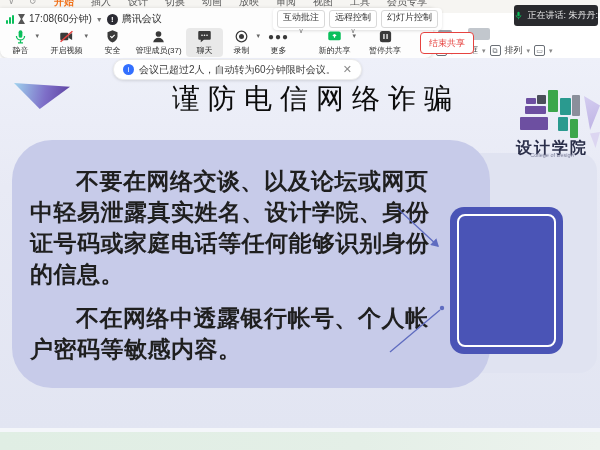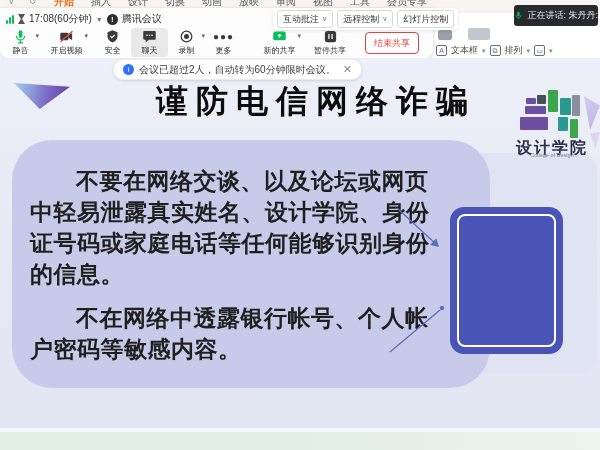--- a/index.html
+++ b/index.html
@@ -23,21 +23,21 @@
   
   .meet-panel{position:absolute;left:0;top:8px;width:433px;height:50px;background:#fdfdfd;
     border-radius:0 0 8px 8px;box-shadow:0 1px 4px rgba(0,0,0,.18);}
   .meet-info{position:absolute;left:6px;top:3px;height:16px;display:flex;align-items:center;gap:4px;font-size:10px;color:#333;}
   .sig{display:flex;align-items:flex-end;gap:1px;height:9px;}
   .sig i{display:block;width:2px;background:#0abf5b;border-radius:1px;}
   .hourglass{width:7px;height:10px;background:#555;clip-path:polygon(0 0,100% 0,58% 50%,100% 100%,0 100%,42% 50%);}
   .caret-sm{font-size:7px;color:#777;}
   .tm-logo{width:11px;height:11px;border-radius:50%;background:#2b2b33;color:#fff;font-size:8px;line-height:11px;text-align:center;font-weight:bold;}
   .meet-hdr-btns{position:absolute;left:273px;top:0px;height:22px;display:flex;gap:4px;align-items:center;background:#fff;border-radius:4px;padding:0 4px;box-shadow:0 1px 3px rgba(0,0,0,.12);}
-  .hdr-btn{display:flex;align-items:center;gap:3px;border:1px solid #d9d9d9;border-radius:3px;height:16px;padding:0 5px;font-size:9px;color:#333;background:#fff;white-space:nowrap;}
+  .hdr-btn{display:flex;align-items:center;gap:3px;border:1px solid #d9d9d9;border-radius:3px;height:16px;padding:0 5px;font-size:9px;color:#333;background:#fff;white-space:nowrap;flex-direction:column;}
   
   .meet-toolbar{position:absolute;left:2px;top:19px;height:31px;display:flex;align-items:center;}
   .tb{position:relative;width:37px;height:29px;display:flex;flex-direction:column;align-items:center;justify-content:center;gap:1px;}
   .tb.wide{width:55px;}
   .tb.mid{width:46px;}
   .tb.active-bg{background:#e9e9e9;border-radius:4px;align-items:center;}
   .tb-label{font-size:8px;color:#2d2d2d;white-space:nowrap;}
   .tb .caret{position:absolute;top:4px;right:0px;font-size:7px;color:#666;}
   .tb-end{margin-left:12px;height:20px;border:1px solid #e64340;color:#e64340;border-radius:4px;
     font-size:9px;line-height:20px;padding:0 8px;background:#fff;white-space:nowrap;}
@@ -50,21 +50,21 @@
     box-shadow:0 1px 3px rgba(0,0,0,.12);display:flex;align-items:center;gap:5px;padding:0 9px;font-size:10px;color:#3c3c3c;white-space:nowrap;}
   .info-ic{width:11px;height:11px;border-radius:50%;background:#3370ff;color:#fff;font-size:8px;line-height:11px;text-align:center;font-style:normal;}
   .notice .close{color:#8a8a8a;font-size:11px;margin-left:2px;}
   
   .slide{position:absolute;left:0;top:58px;width:600px;height:371px;
     background:linear-gradient(180deg,#eef0f9 0%,#e8eaf5 35%,#e2e5f2 100%);}
   .tri-tl{position:absolute;left:14px;top:24px;width:56px;height:27px;
     background:linear-gradient(100deg,#9fd3ee 0%,#7e6fc8 55%,#5b3e9e 100%);
     clip-path:polygon(0% 4%,100% 18%,46% 100%);}
   .slide-title{position:absolute;left:0;top:22px;width:600px;box-sizing:border-box;padding-left:32px;
-    text-align:center;font-size:32px;font-weight:700;letter-spacing:8px;color:#0c0c0c;}
+    text-align:center;font-size:28px;font-weight:400;letter-spacing:8px;color:#0c0c0c;}
   .right-panel{position:absolute;left:453px;top:95px;width:144px;height:220px;background:#e0e3f1;border-radius:18px;}
   .card{position:absolute;left:12px;top:82px;width:478px;height:248px;background:#c7cbe9;border-radius:40px;}
   .body-text{position:absolute;left:30px;top:108px;width:416px;font-size:23px;line-height:31px;
     font-weight:600;color:#1f1f1f;letter-spacing:.5px;}
   .body-text p{margin:0;text-indent:2em;}
   .body-text p + p{margin-top:13px;}
   .photo-frame{position:absolute;left:450px;top:149px;width:113px;height:147px;background:#4a54b6;border-radius:14px;}
   .photo-frame .inner{position:absolute;left:7px;top:7px;right:7px;bottom:7px;border:2px solid #fff;border-radius:8px;}
   .arrows{position:absolute;left:0;top:0;width:600px;height:371px;pointer-events:none;}
   
@@ -168,20 +168,29 @@
     </div>
     <div class="tb">
       <span>
         <svg viewBox="0 0 24 24" width="15" height="15">
             <path d="M12 2l8 3v6.5c0 4.8-3.2 8.2-8 10-4.8-1.8-8-5.2-8-10V5z" fill="#3a3a3a"></path>
             <path d="M8.5 11.5l2.5 2.5 4.5-4.5" stroke="#fff" stroke-width="1.8" fill="none"></path>
           </svg>
       </span>
       <div class="tb-label">安全</div>
     </div>
+    <div class="tb wide">
+      <span>
+        <svg viewBox="0 0 24 24" width="15" height="15">
+            <circle cx="12" cy="8" r="4.5" fill="#3a3a3a"></circle>
+            <path d="M3.5 21c.8-4.4 4.3-7 8.5-7s7.7 2.6 8.5 7z" fill="#3a3a3a"></path>
+          </svg>
+      </span>
+      <div class="tb-label">管理成员(37)</div>
+    </div>
     <div class="tb active-bg">
       <span>
         <svg viewBox="0 0 24 24" width="15" height="15">
             <path d="M4 3h16c1.1 0 2 .9 2 2v10c0 1.1-.9 2-2 2h-9l-5 4v-4H4c-1.1 0-2-.9-2-2V5c0-1.1.9-2 2-2z" fill="#3a3a3a"></path>
             <circle cx="8" cy="10" r="1.3" fill="#fff"></circle>
             <circle cx="12" cy="10" r="1.3" fill="#fff"></circle>
             <circle cx="16" cy="10" r="1.3" fill="#fff"></circle>
           </svg>
       </span>
       <div class="tb-label">聊天</div>

